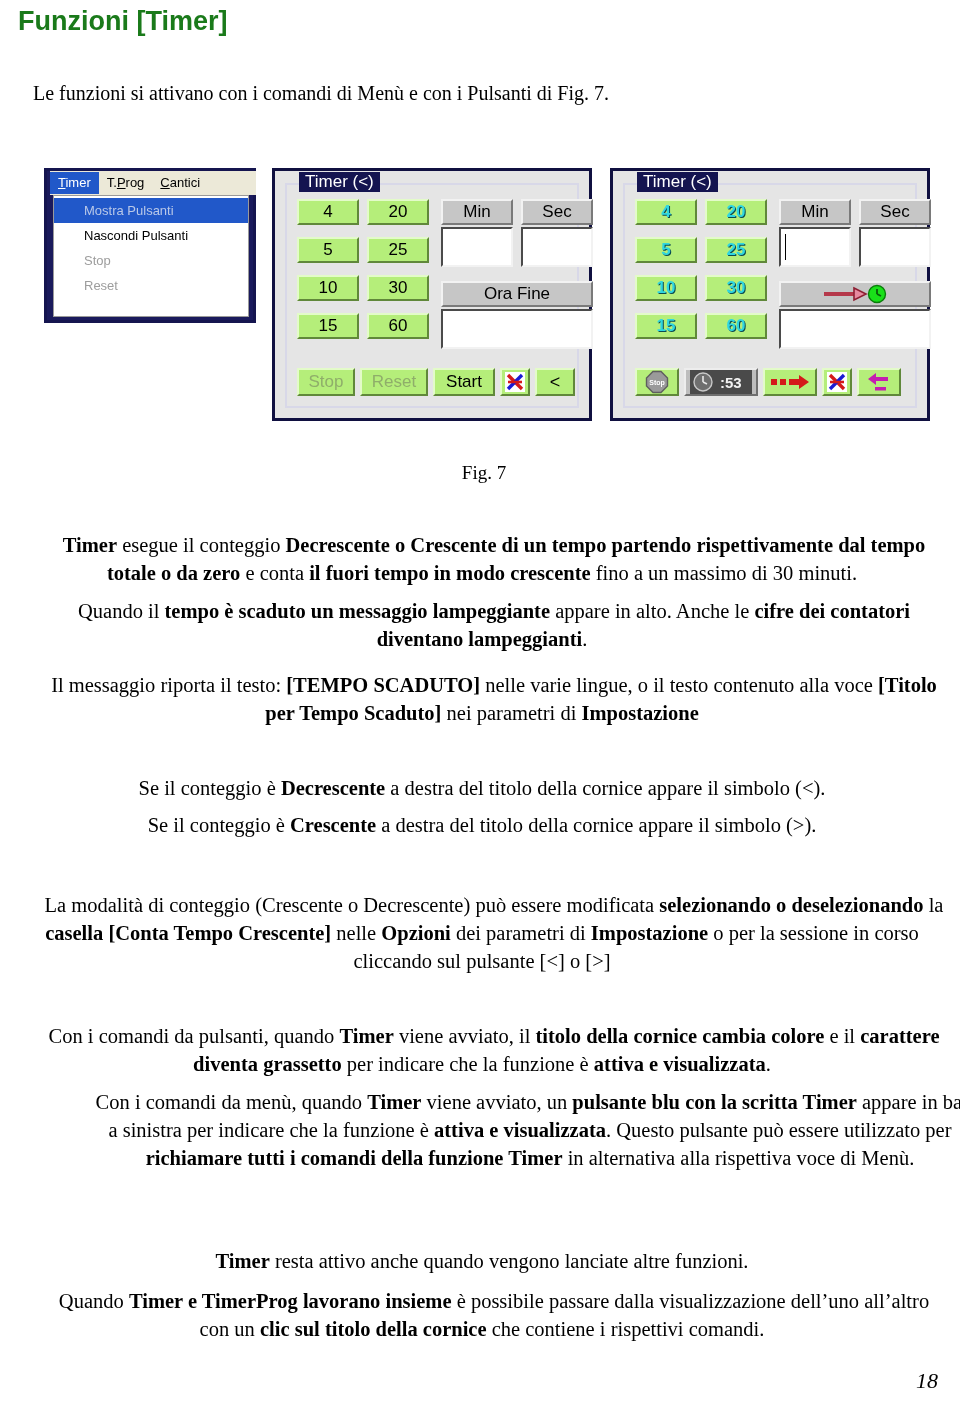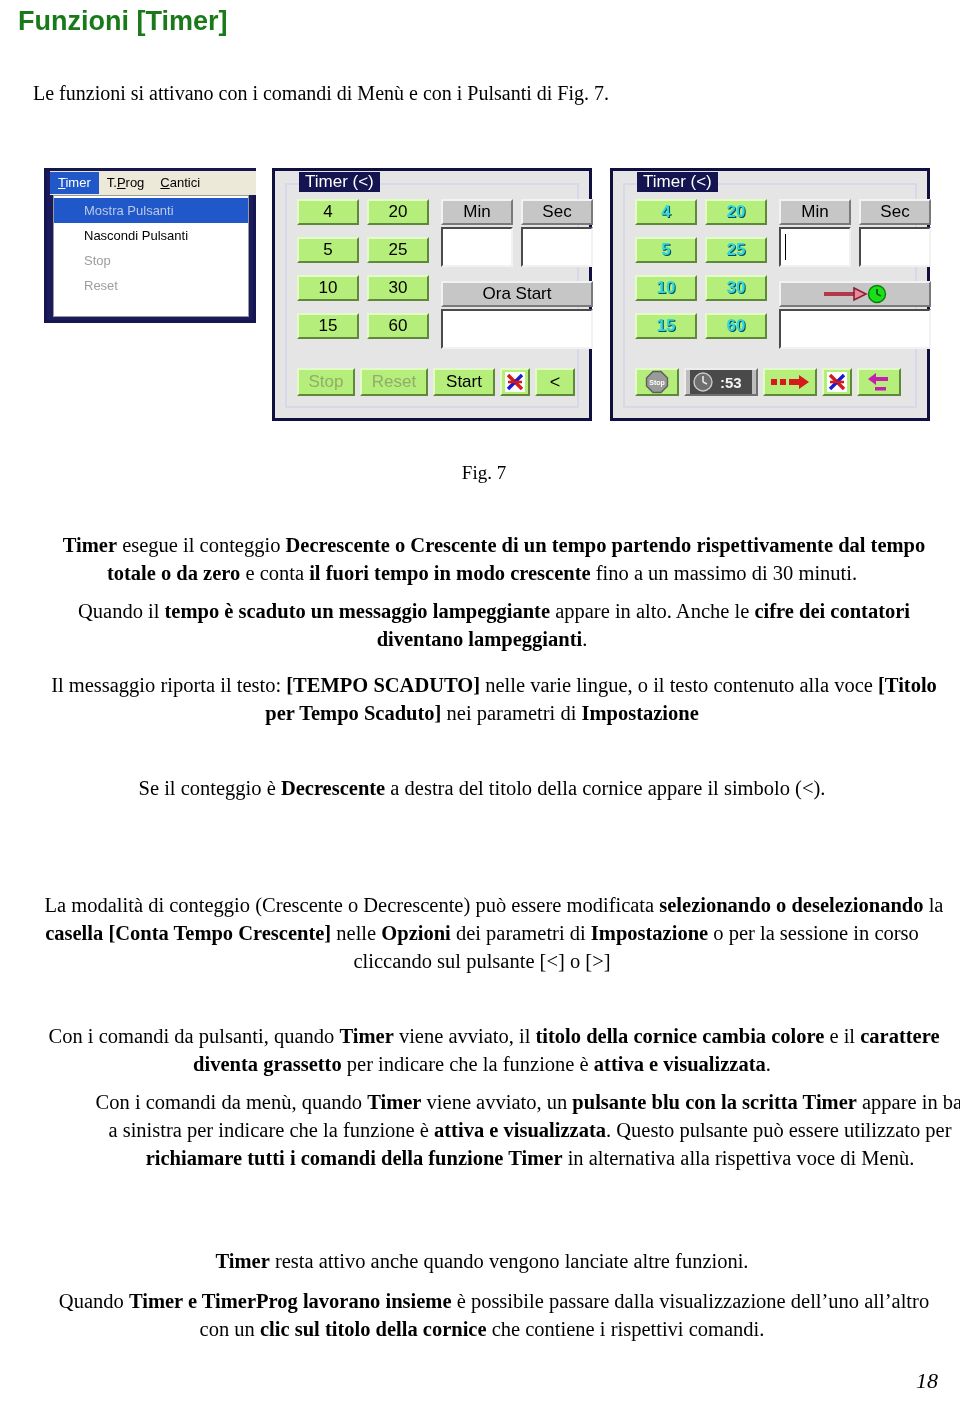--- a/index.html
+++ b/index.html
@@ -351,21 +351,21 @@
           <div class="field-row">
             <div class="field-col">
               <div class="lbl-btn">Min</div>
               <div class="txt-box"></div>
             </div>
             <div class="field-col">
               <div class="lbl-btn">Sec</div>
               <div class="txt-box"></div>
             </div>
           </div>
-          <div class="wide-lbl">Ora Start</div>
+          <div class="wide-lbl">Ora Fine</div>
           <div class="wide-txt"></div>
         </div>
 
         <div class="action-row">
           <div class="btn act-btn act-stop">Stop</div>
           <div class="btn act-btn act-reset">Reset</div>
           <div class="btn act-btn act-start">Start</div>
           <div class="btn act-btn act-sq">
             <svg width="20" height="20" viewBox="0 0 20 20">
               <rect x="0" y="0" width="20" height="20" fill="#ffffff"></rect>
@@ -473,20 +473,21 @@
   <p class="para indent"><b>Timer</b><span> esegue il conteggio </span><b>Decrescente o Crescente di un tempo partendo rispettivamente dal tempo totale o da zero</b><span> e conta </span><b>il fuori tempo in modo crescente</b><span> fino a un massimo di 30 minuti.</span></p>
   <p class="para indent" style="margin-top:10px;"><span>Quando il </span><b>tempo è scaduto un messaggio lampeggiante</b><span> appare in alto. Anche le </span><b>cifre dei contatori diventano lampeggianti</b><span>.</span></p>
 </div>
 
 <div class="blk" style="top:672px;">
   <p class="para indent"><span>Il messaggio riporta il testo: </span><b>[TEMPO SCADUTO]</b><span> nelle varie lingue, o il testo contenuto alla voce </span><b>[Titolo per Tempo Scaduto]</b><span> nei parametri di </span><b>Impostazione</b></p>
 </div>
 
 <div class="blk" style="top:775px;">
   <p class="para"><span>Se il conteggio è </span><b>Decrescente</b><span> a destra del titolo della cornice appare il simbolo (&lt;).</span></p>
+  <p class="para" style="margin-top:9px;"><span>Se il conteggio è </span><b>Crescente</b><span> a destra del titolo della cornice appare il simbolo (&gt;).</span></p>
 </div>
 
 <div class="blk" style="top:892px;">
   <p class="para indent"><span>La modalità di conteggio (Crescente o Decrescente) può essere modificata </span><b>selezionando o deselezionando</b><span> la </span><b>casella [Conta Tempo Crescente]</b><span> nelle </span><b>Opzioni</b><span> dei parametri di </span><b>Impostazione</b><span> o per la sessione in corso cliccando sul pulsante [&lt;] o [&gt;]</span></p>
 </div>
 
 <div class="blk" style="top:1023px;">
   <p class="para indent"><span>Con i comandi da pulsanti, quando </span><b>Timer</b><span> viene avviato, il </span><b>titolo della cornice cambia colore</b><span> e il </span><b>carattere diventa grassetto</b><span> per indicare che la funzione è </span><b>attiva e visualizzata</b><span>.</span></p>
 </div>
 

